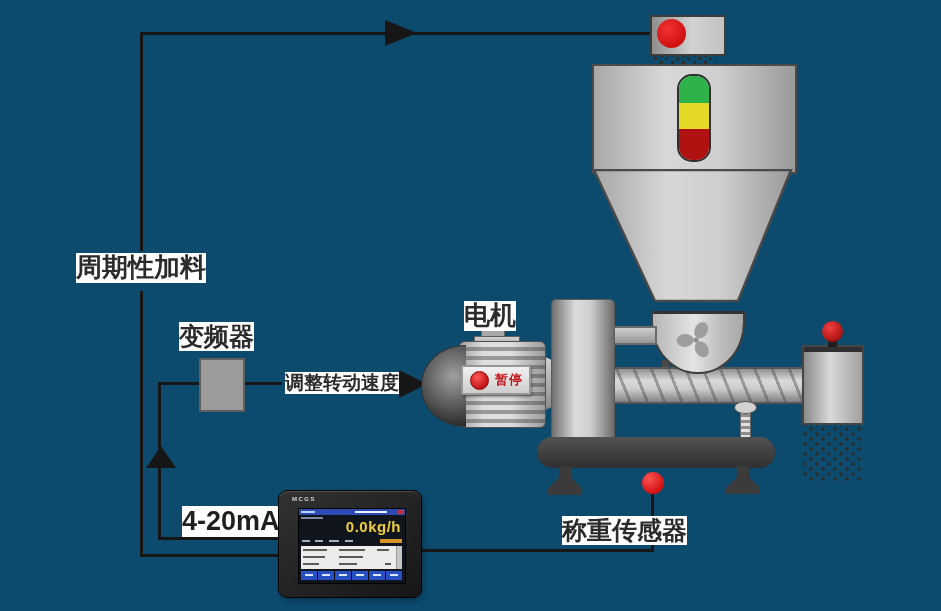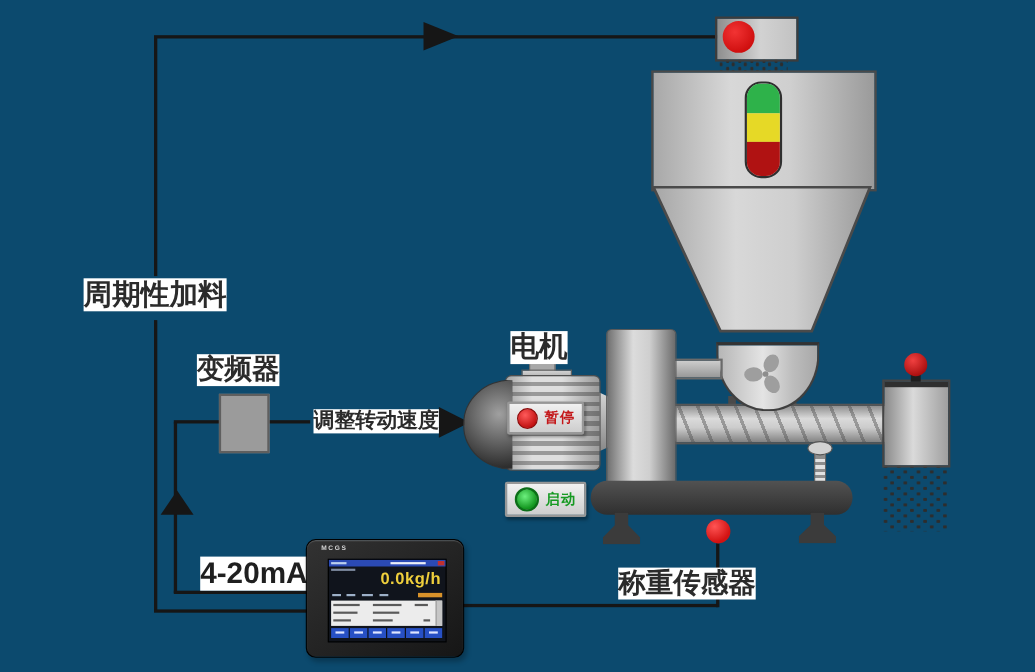--- a/index.html
+++ b/index.html
@@ -122,24 +122,20 @@
                          repeating-linear-gradient(180deg,#dedede 0 5px,#999999 5px 9px);"></div>
   <div class="abs" style="left:421px;top:345px;width:44px;height:80px;border:1px solid #333;border-right:none;z-index:6;
               border-radius:44px 0 0 44px / 40px 0 0 40px;
               background:radial-gradient(circle at 72% 38%,#a0a0a0,#2e2e2e 82%);"></div>
 
   <div class="panelbtn" style="left:461px;top:353px;width:66px;height:26px;margin-top:12px;">
      <div class="dot" style="width:17px;height:17px;background:radial-gradient(circle at 38% 32%,#ff5a5a,#bf0f0f 75%);border:1px solid #8a0a0a;"></div>
      <div class="txt" style="color:#c4181a;">暂停</div>
   </div>
 
-  <div class="panelbtn" style="left:459px;top:438px;width:70px;height:28px;">
-     <div class="dot" style="width:18px;height:18px;background:radial-gradient(circle at 40% 35%,#6cf07e,#13961f 70%);border:2px solid #0c6e18;"></div>
-     <div class="txt" style="color:#169a23;">启动</div>
-  </div>
 
   <div class="abs" style="left:537px;top:437px;width:238px;height:31px;border-radius:15px;z-index:5;
               background:linear-gradient(180deg,#525252,#2f2f2f);"></div>
   <div class="abs" style="left:548px;top:466px;width:34px;height:29px;background:#3b3b3b;z-index:5;
               clip-path:polygon(32% 0,68% 0,68% 40%,100% 78%,100% 100%,0 100%,0 78%,32% 40%);"></div>
   <div class="abs" style="left:726px;top:466px;width:34px;height:28px;background:#3b3b3b;z-index:5;
               clip-path:polygon(32% 0,68% 0,68% 40%,100% 78%,100% 100%,0 100%,0 78%,32% 40%);"></div>
   <div class="abs" style="left:734px;top:401px;width:21px;height:11px;border-radius:50%;background:#d2d2d2;border:1px solid #555;z-index:5;"></div>
   <div class="abs" style="left:740px;top:410px;width:9px;height:27px;border:1px solid #666;z-index:4;
               background:repeating-linear-gradient(180deg,#e2e2e2 0 3px,#8d8d8d 3px 6px);"></div>

